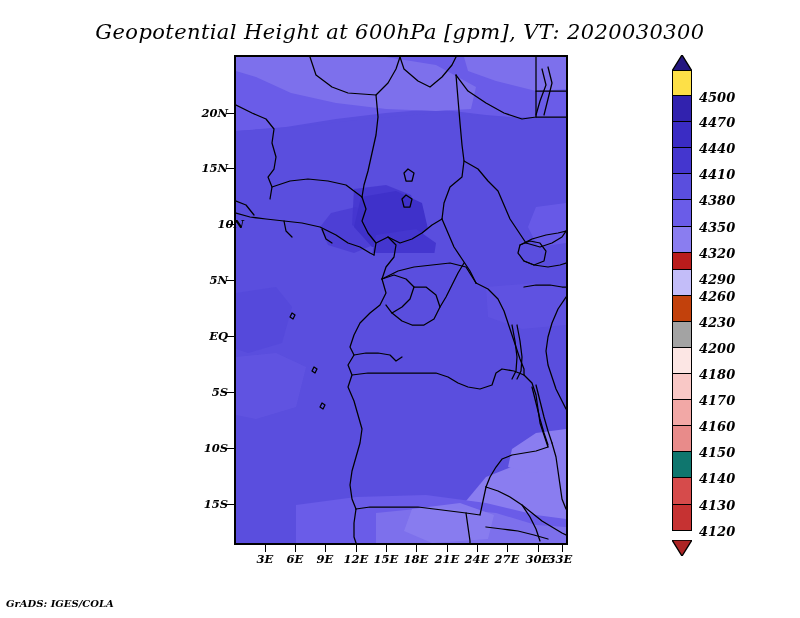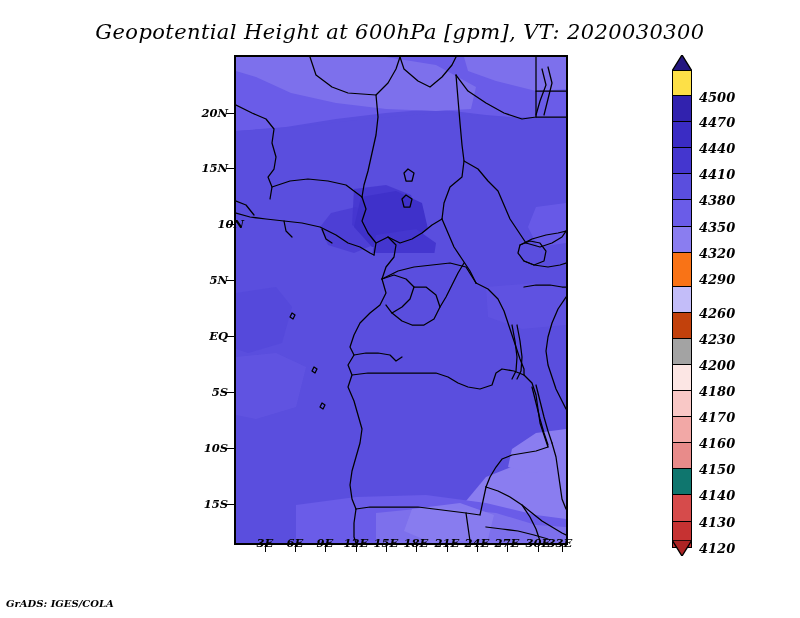--- a/index.html
+++ b/index.html
@@ -7,21 +7,21 @@
        font-family:"DejaVu Serif",serif;}
 
   #title{position:absolute;left:0;top:20px;width:800px;text-align:center;
          font-family:"DejaVu Serif",serif;font-style:italic;font-size:21px;
          color:#000;letter-spacing:.4px;white-space:nowrap;}
 
   #plot{position:absolute;left:234px;top:55px;width:334px;height:490px;
         border:2px solid #000;box-sizing:border-box;overflow:hidden;background:#5a51d6;}
   #plotsvg{position:absolute;left:0;top:0;}
   .ytick{position:absolute;left:226px;width:8px;height:1px;background:#000;}
-  .xlab{position:absolute;top:536px;font-family:"DejaVu Serif",serif;font-style:italic;
+  .xlab{position:absolute;top:552px;font-family:"DejaVu Serif",serif;font-style:italic;
         font-weight:bold;font-size:11.5px;color:#000;white-space:nowrap;
         transform:translateX(-50%);}
   .xtick{position:absolute;top:545px;width:1px;height:7px;background:#000;}
 
   #ywrap{position:absolute;left:0;top:0;width:800px;height:618px;pointer-events:none;}
   .ylabpos{position:absolute;font-family:"DejaVu Serif",serif;font-style:italic;
            font-weight:bold;font-size:11.5px;color:#000;white-space:nowrap;
            transform:translateY(-50%);text-align:right;}
 
   #cbar{position:absolute;left:672px;top:70px;width:20px;}
@@ -251,21 +251,21 @@
     </div>
     <div class="swatch" style="height: 26.1px; background: rgb(90, 78, 222);">
       <div class="cblab" style="top: 26.1px;">4380</div>
     </div>
     <div class="swatch" style="height: 26.1px; background: rgb(106, 92, 232);">
       <div class="cblab" style="top: 26.1px;">4350</div>
     </div>
     <div class="swatch" style="height: 26.1px; background: rgb(138, 125, 240);">
       <div class="cblab" style="top: 26.1px;">4320</div>
     </div>
-    <div class="swatch" style="height: 34px; background: #f97316;">
+    <div class="swatch" style="height: 17px; background: #b91c1c;">
       <div class="cblab" style="top: 26.1px;">4290</div>
     </div>
     <div class="swatch" style="height: 26.1px; background: rgb(195, 189, 249);">
       <div class="cblab" style="top: 26.1px;">4260</div>
     </div>
     <div class="swatch" style="height: 26.1px; background: #c2410c;">
       <div class="cblab" style="top: 26.1px;">4230</div>
     </div>
     <div class="swatch" style="height: 26.1px; background: #a3a3a3;">
       <div class="cblab" style="top: 26.1px;">4200</div>

